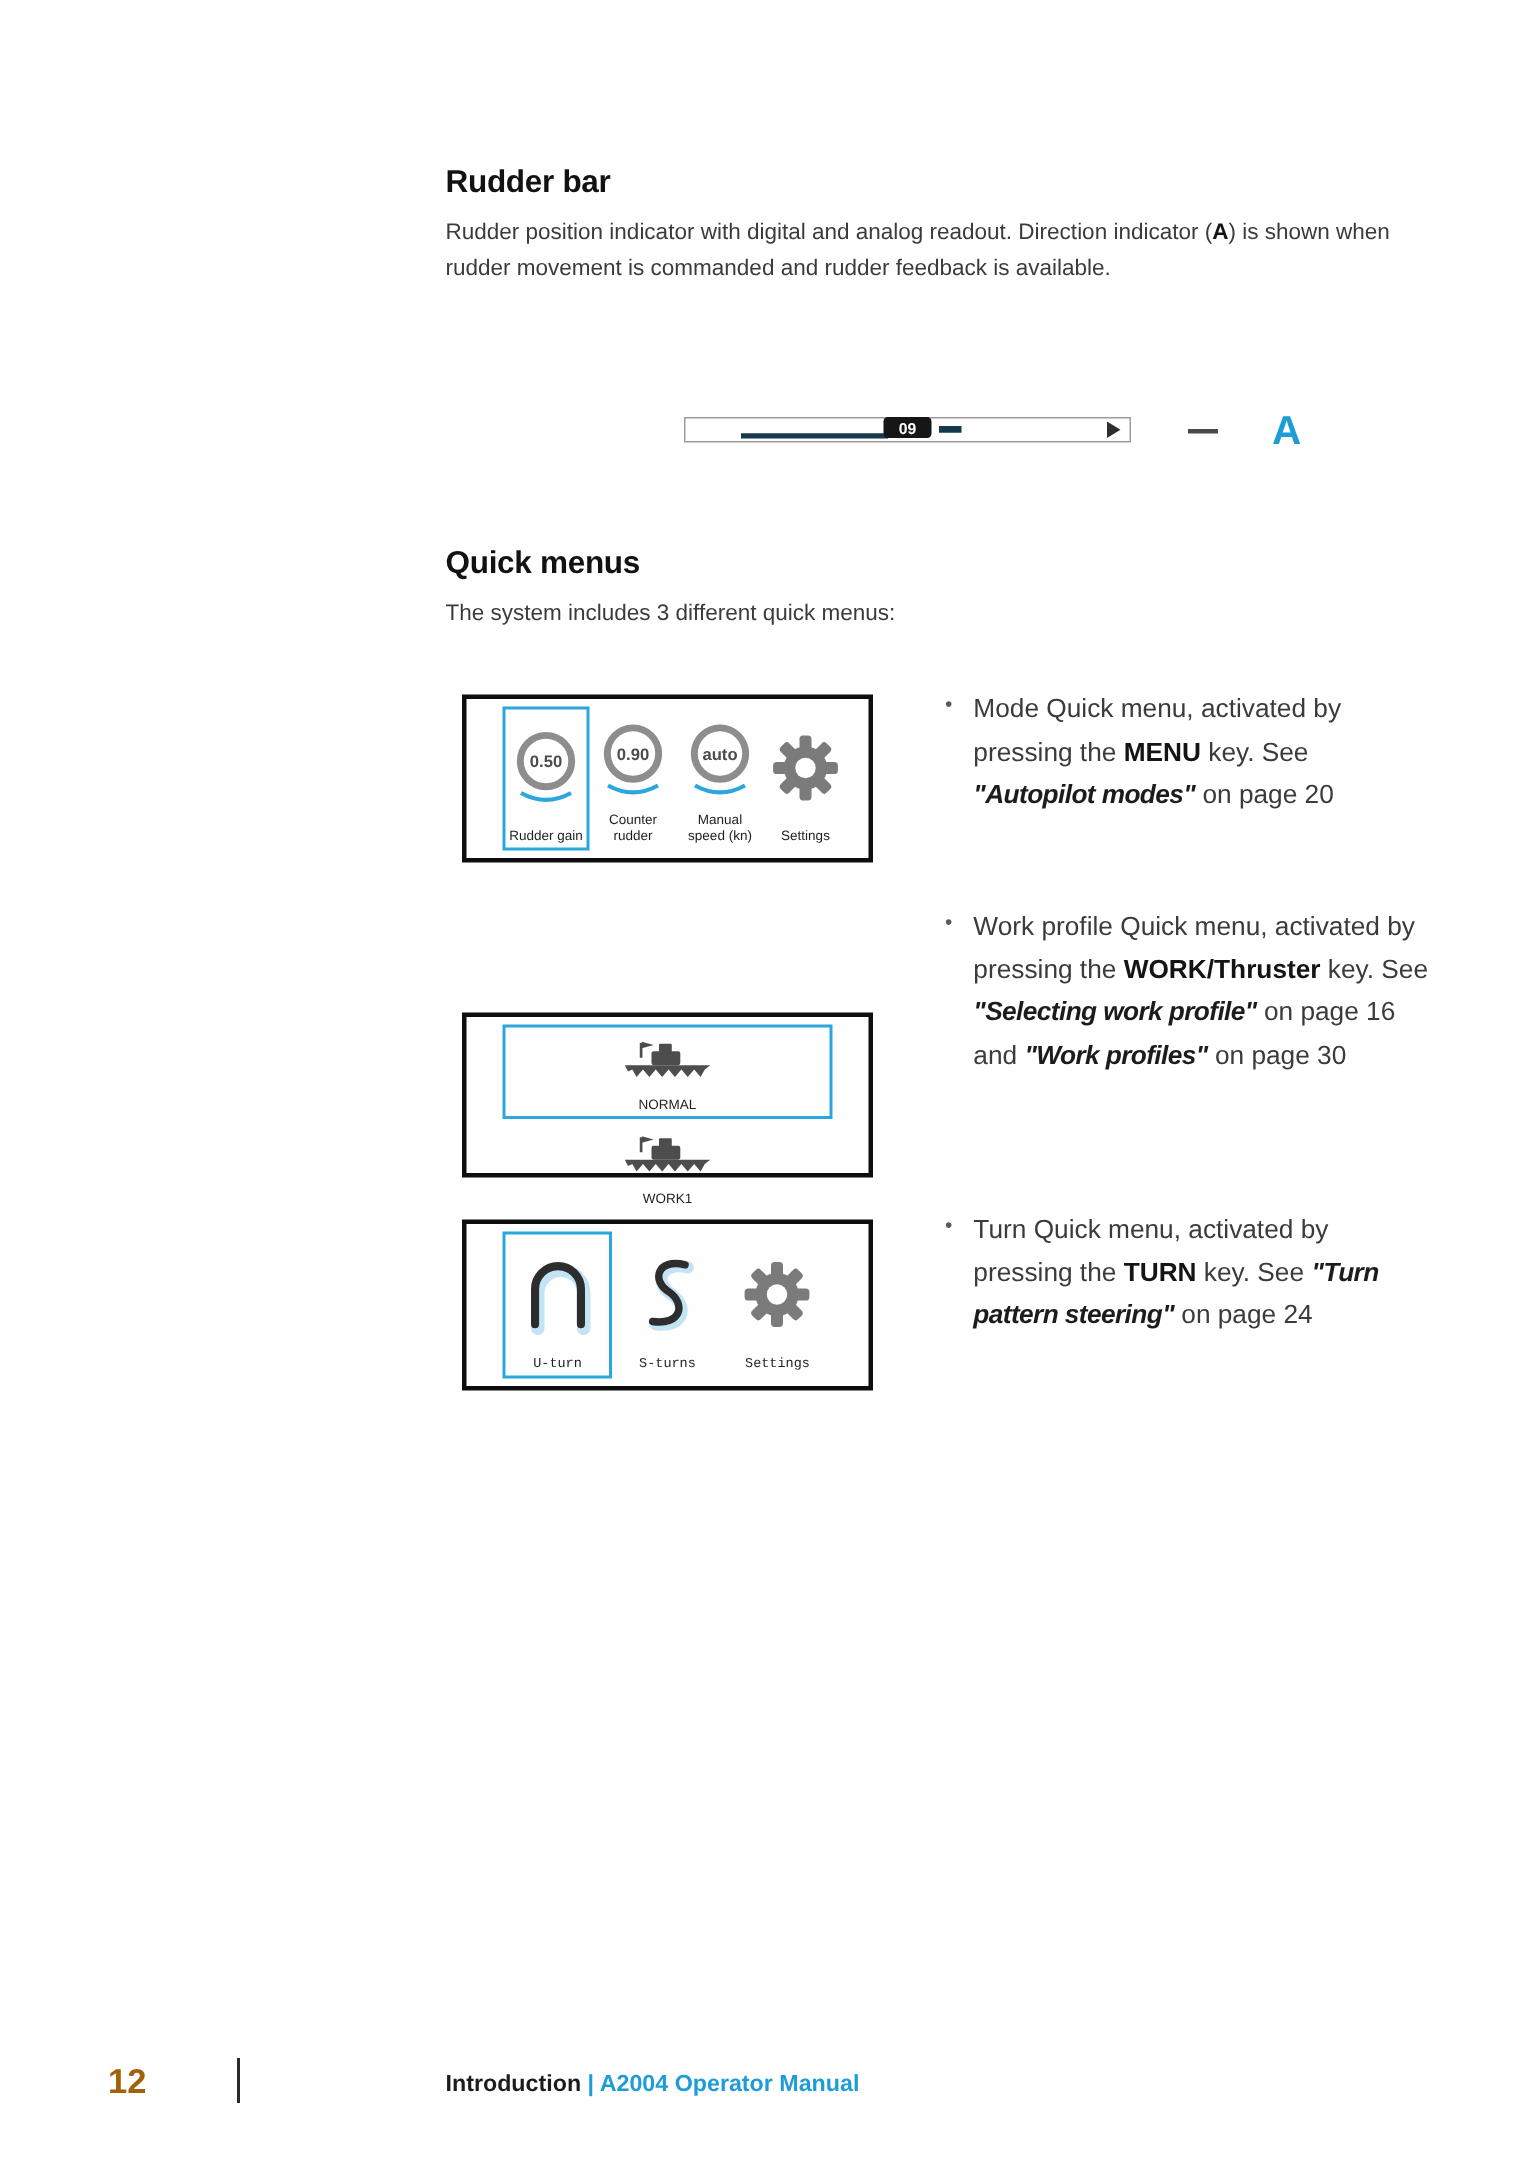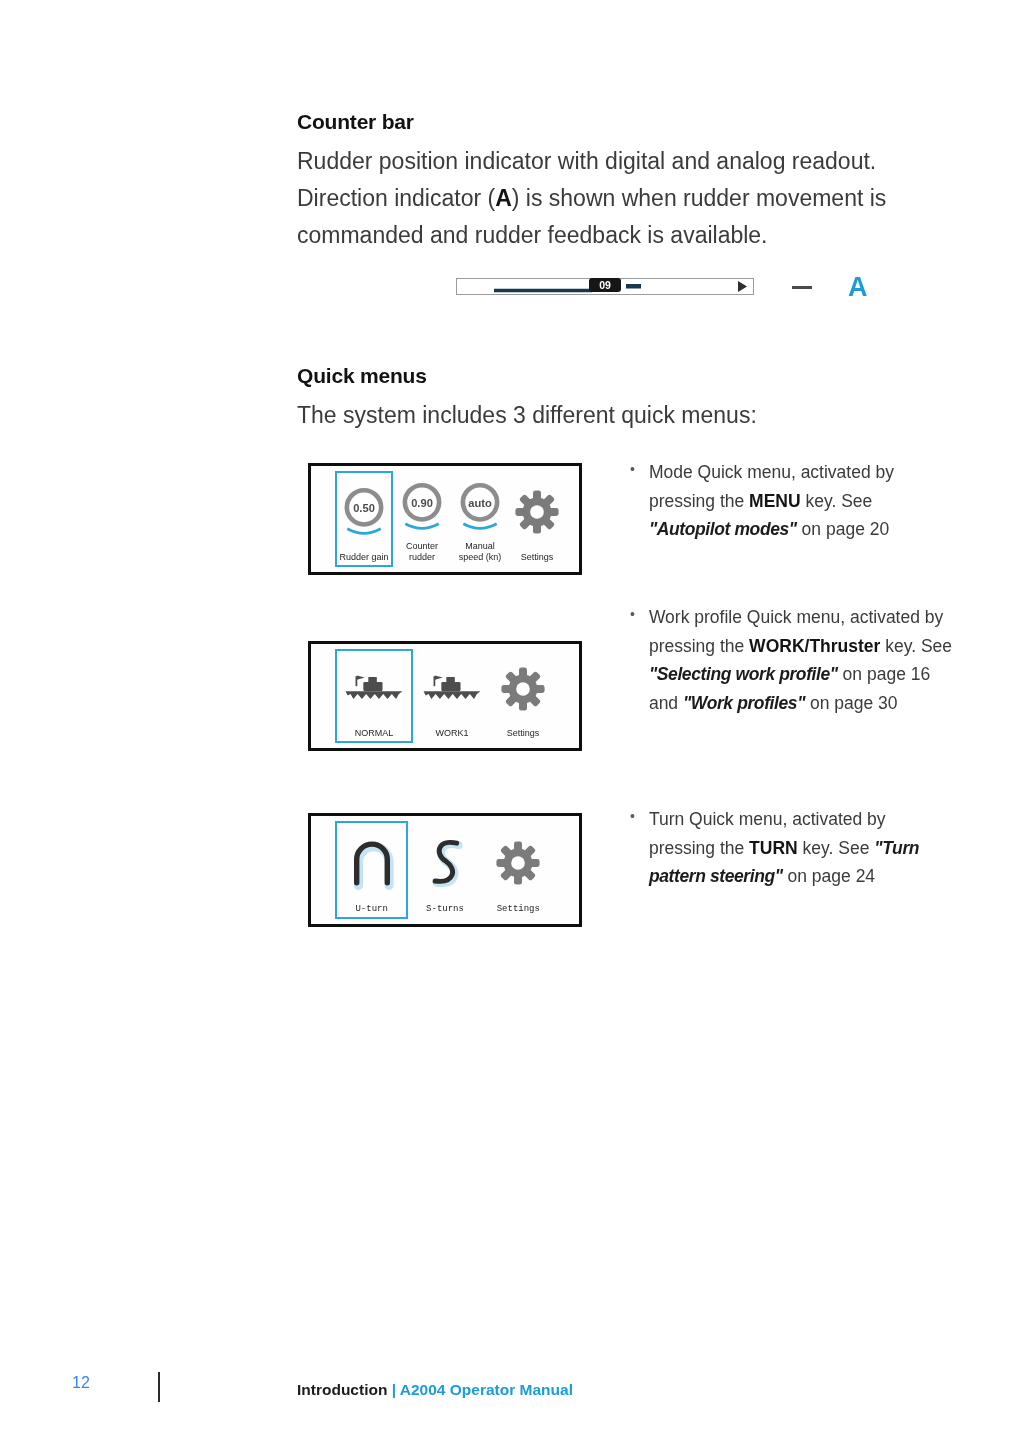--- a/index.html
+++ b/index.html
@@ -6,21 +6,21 @@
   html,body { background:#ffffff; }
   body {
     width:1024px; height:1452px; position:relative; overflow:hidden;
     font-family:"Liberation Sans", sans-serif; color:#3b3b3b;
   }
   .abs { position:absolute; }
 
   h2.sec-heading {
     font-size:21px; font-weight:bold; color:#121212; letter-spacing:-0.2px;
   }
-  .body-text { font-size:23px; line-height:1.6; color:#3b3b3b; }
+  .body-text { font-size:15px; line-height:1.6; color:#3b3b3b; }
   .b { font-weight:bold; color:#141414; }
   .ref { font-weight:bold; font-style:italic; color:#1c1c1c; letter-spacing:-0.4px; }
 
   
   .rb-fig { display:flex; align-items:center; }
   .rb-dash { width:20px; height:3px; background:#4a4a4a; margin:0 2px 0 2px; }
   .rb-a { font-size:27px; font-weight:bold; color:#1e9cd7; line-height:1; }
 
   
   .qmenu {
@@ -37,31 +37,31 @@
     font-size:9px; color:#1f1f1f; text-align:center; line-height:1.25;
     margin-top:3px; max-width:62px;
   }
 
   
   .bullet { display:flex; }
   .bullet .dot { font-size:14px; color:#5a5a5a; margin:3px 14px 0 0; }
   .bullet .btext { width:305px; font-size:17.5px; line-height:1.64; color:#3b3b3b; }
 
   
-  .pg-num { font-size:16px; font-weight:normal; color:#3b82f6; }
+  .pg-num { font-size:23px; font-weight:bold; color:#a16207; }
   .footer-divider { width:2px; height:30px; background:#2a2a2a; }
   .footer-line { font-size:15.5px; font-weight:bold; }
   .footer-line .sec { color:#1c1c1c; }
   .footer-line .blue { color:#1e9cd7; }
 </style>
 </head>
 <body>
 
 <div class="abs" style="left:297px; top:110px; width:662px;">
-  <h2 class="sec-heading">Counter bar</h2>
+  <h2 class="sec-heading">Rudder bar</h2>
   <p class="body-text" style="margin-top:9px;"><span>Rudder position indicator with digital and analog readout. Direction indicator (</span><span class="b">A</span><span>) is shown when rudder movement is commanded and rudder feedback is available.</span></p>
 </div>
 
 <div class="abs rb-fig" style="left:456px; top:274px;gap:34px;">
   <svg width="300" height="26" viewBox="0 0 300 26">
     <rect x="0.5" y="3.5" width="297" height="16" fill="#ffffff" stroke="#9c9c9c" stroke-width="1"></rect>
     <line x1="38" y1="15.5" x2="136" y2="15.5" stroke="#17384f" stroke-width="3.5"></line>
     <rect x="133" y="3" width="32" height="14" rx="3" fill="#161616"></rect>
     <text x="149" y="14" text-anchor="middle" font-size="10.5" font-weight="bold" fill="#ffffff" font-family="Liberation Sans, sans-serif">09</text>
     <rect x="170" y="9" width="15" height="4.5" fill="#17384f"></rect>
@@ -117,21 +117,21 @@
           <rect x="25" y="3" width="10" height="54" rx="3" transform="rotate(135 30 30)"></rect>
           <circle cx="30" cy="30" r="18"></circle>
         </g>
         <circle cx="30" cy="30" r="8.5" fill="#ffffff"></circle>
       </svg>
     </div>
     <div class="qlabel">Settings</div>
   </div>
 </div>
 
-<div class="qmenu" style="left:308px; top:641px; width:274px; height:110px;">
+<div class="qmenu" style="left:308px; top:675px; width:274px; height:110px;flex-direction:column;">
   <div class="qitem selected" style="flex:1.25;">
     <div class="qicon">
       <svg width="64" height="40" viewBox="0 0 90 54">
         <g fill="#4d4d4d">
           <rect x="19" y="9" width="2.5" height="14"></rect>
           <path d="M21 8 L32 11 L21 14 Z"></path>
           <rect x="30" y="17" width="27" height="13" rx="2"></rect>
           <rect x="37" y="10" width="12" height="8" rx="1"></rect>
           <path d="M5 30 L85 30 L80 34 L76 41 L70 34 L64 41 L58 34 L52 41 L46 34 L40 41 L34 34 L28 41 L22 34 L16 41 L12 34 L8 36 Z"></path>
         </g>

